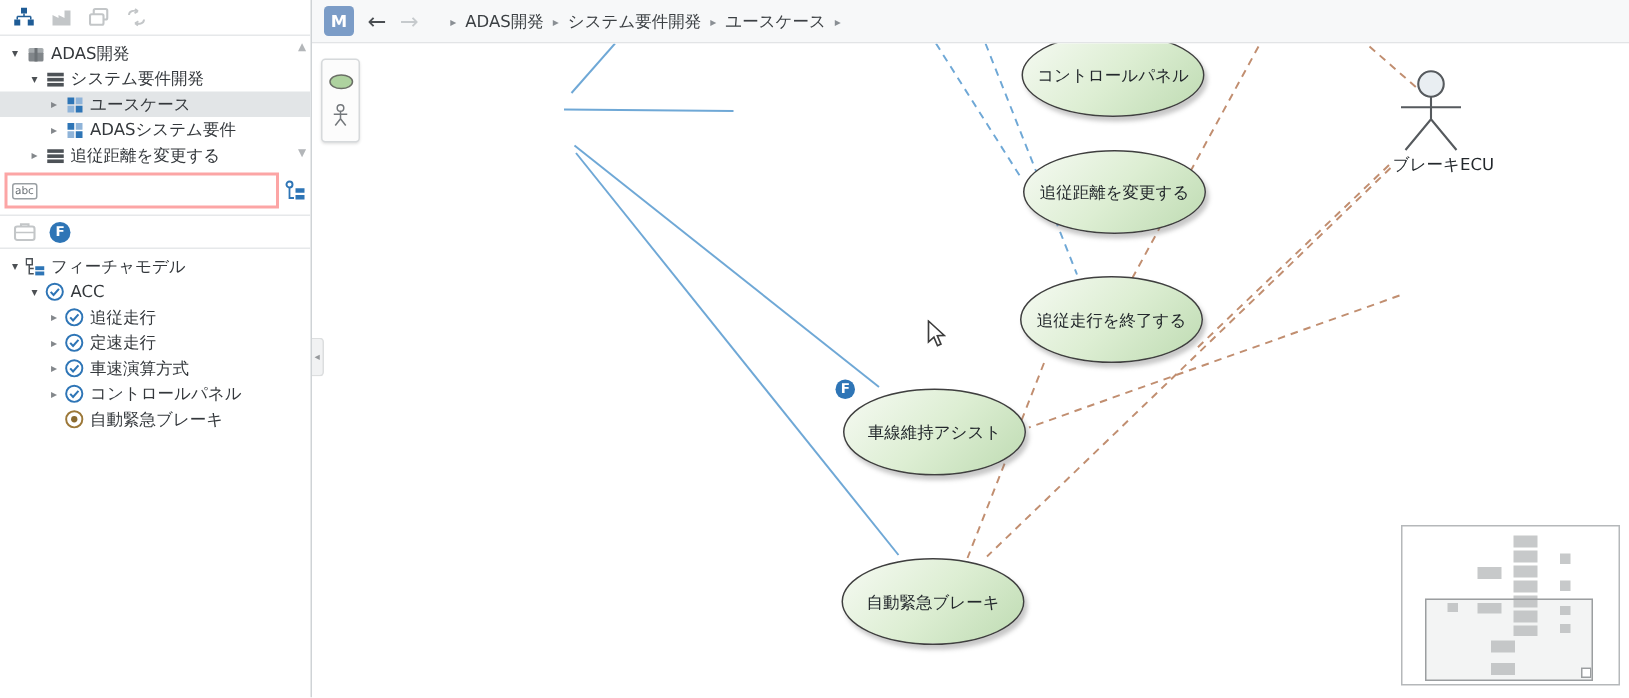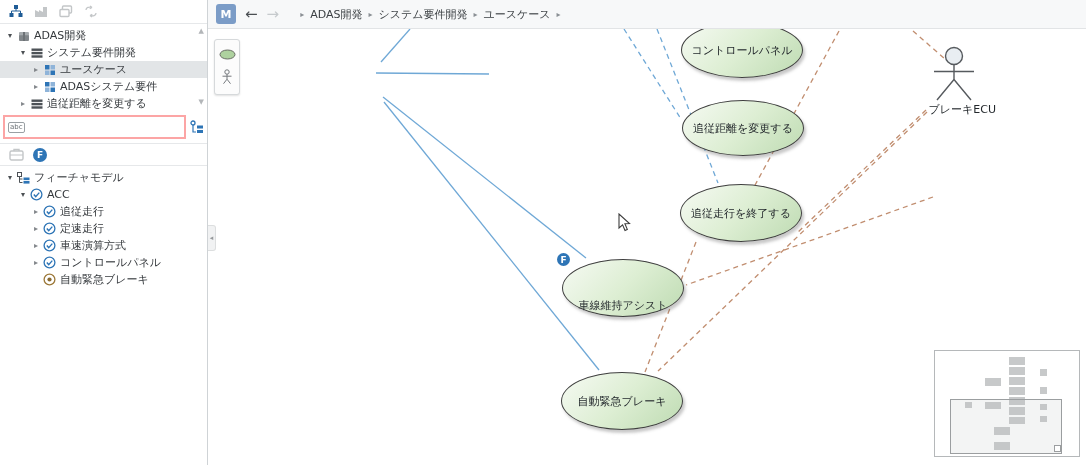--- a/index.html
+++ b/index.html
@@ -347,21 +347,21 @@
       </svg>
         <div class="usecase" style="left: 473px; top: -7px; width: 122px; height: 56px;">
           <span>コントロールパネル</span>
         </div>
         <div class="usecase" style="left: 474px; top: 71px; width: 122px; height: 56px;">
           <span>追従距離を変更する</span>
         </div>
         <div class="usecase" style="left: 472px; top: 155px; width: 122px; height: 58px;">
           <span>追従走行を終了する</span>
         </div>
-        <div class="usecase" style="left: 354px; top: 230px; width: 122px; height: 58px; align-items: flex-end;">
+        <div class="usecase" style="left: 354px; top: 230px; width: 122px; height: 58px;">
           <span>車線維持アシスト</span>
         </div>
         <div class="fbadge" style="left: 349px; top: 224px;">F</div>
         <div class="usecase" style="left: 353px; top: 343px; width: 122px; height: 58px;">
           <span>自動緊急ブレーキ</span>
         </div>
         <div class="actor" style="left: 704px; top: 17px; width: 84px; text-align: right;">
           <svg width="48" height="56" viewBox="0 0 48 56">
             <circle cx="24" cy="10" r="8.5" fill="#e9eef2" stroke="#565a5e" stroke-width="1.4"></circle>
             <path d="M4 25.5 h40 M24 18.5 v15 M24 33.5 L7 54 M24 33.5 L41 54" stroke="#565a5e" stroke-width="1.4" fill="none"></path>

